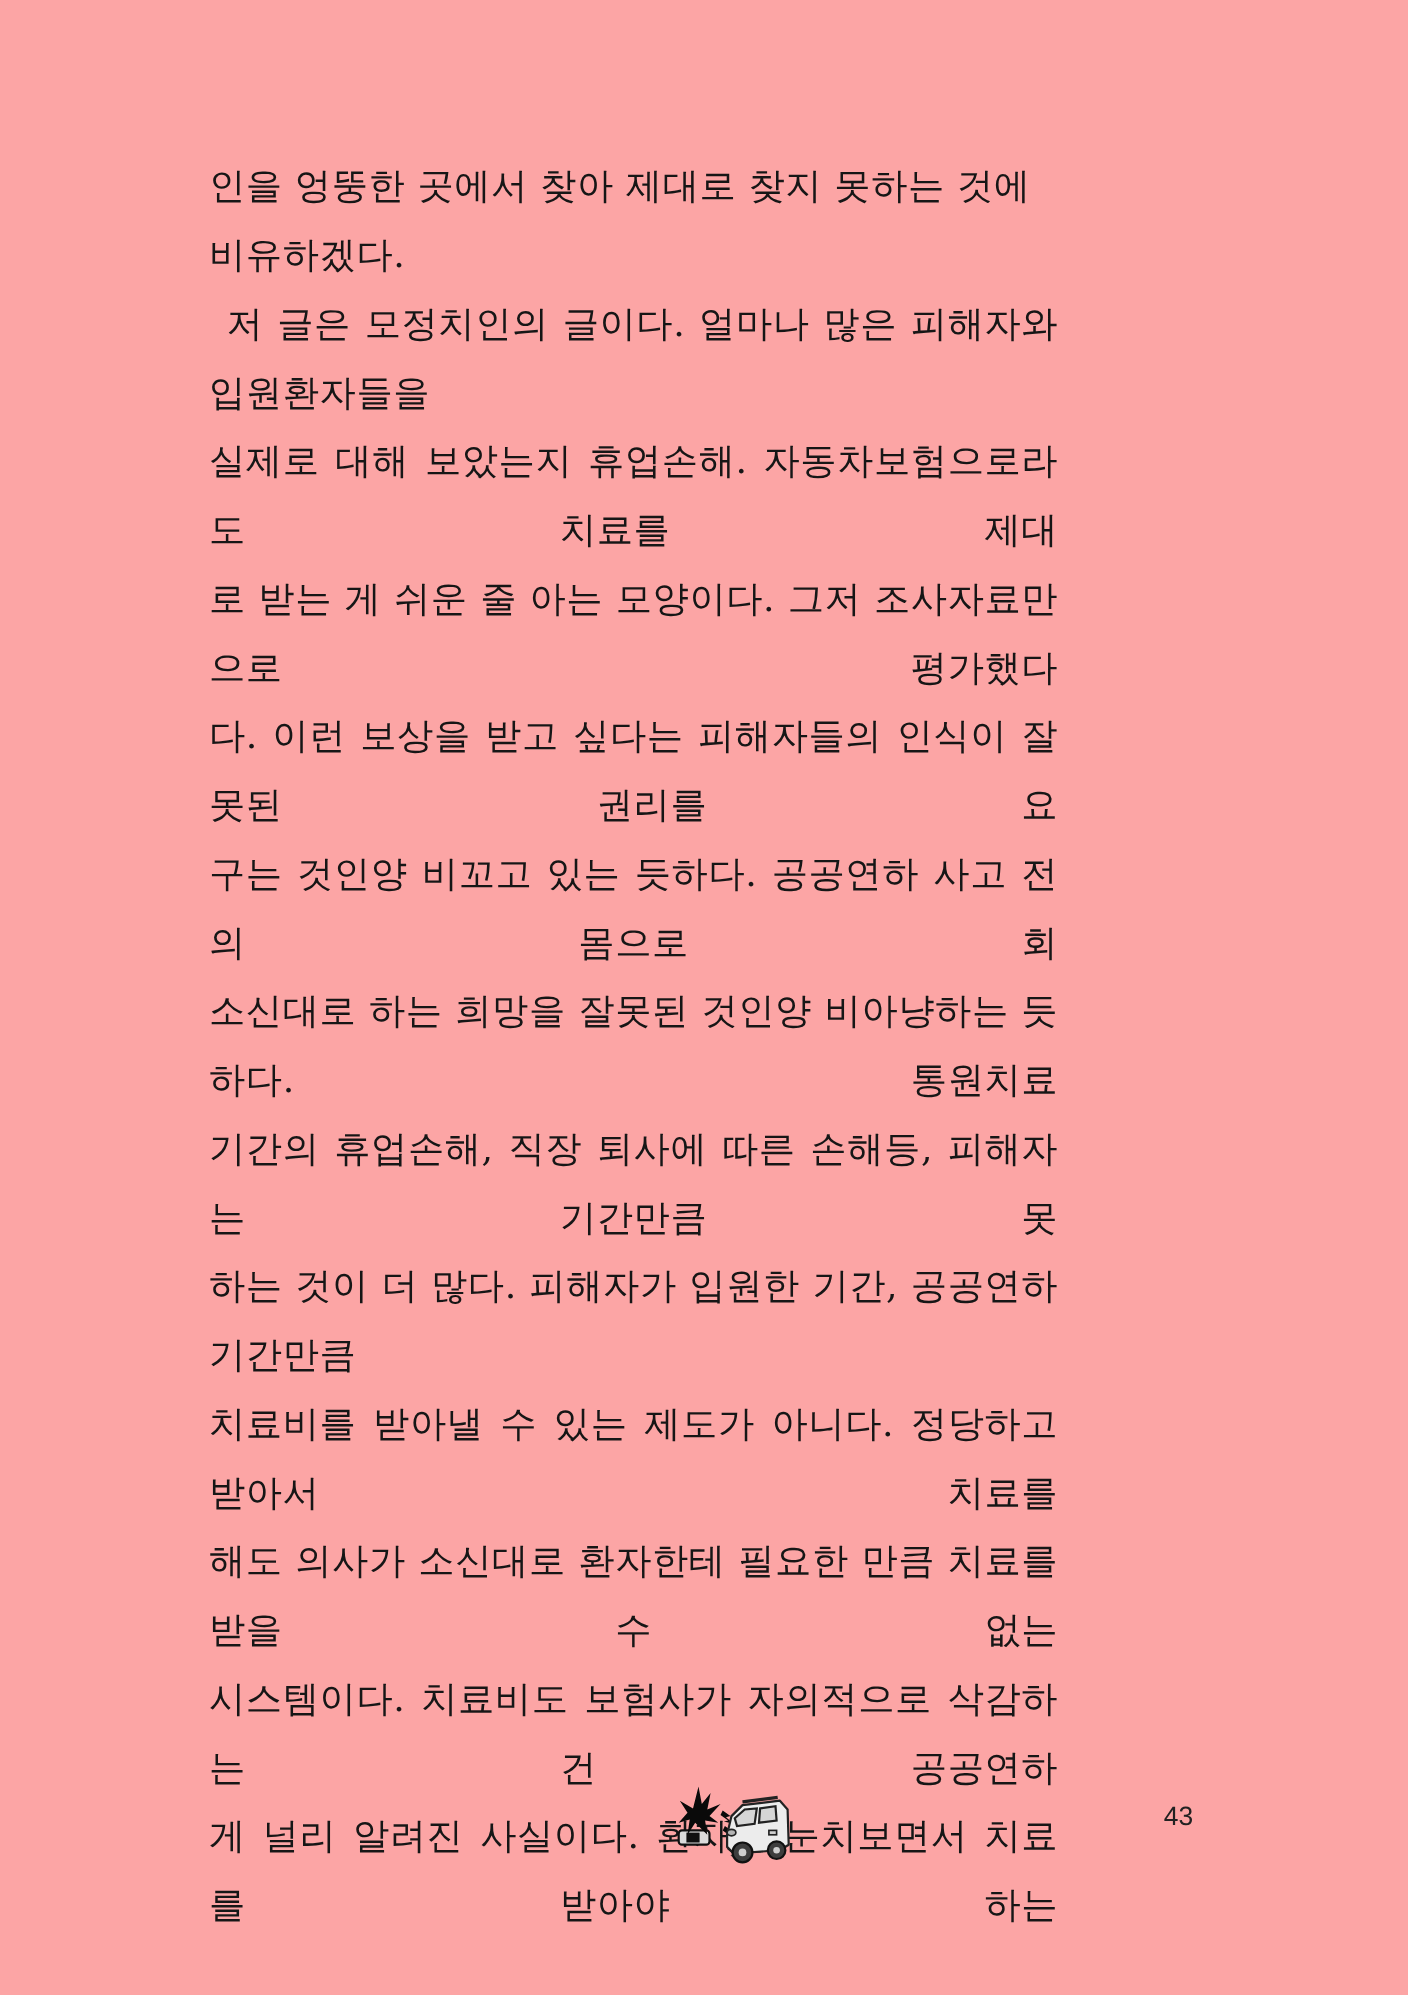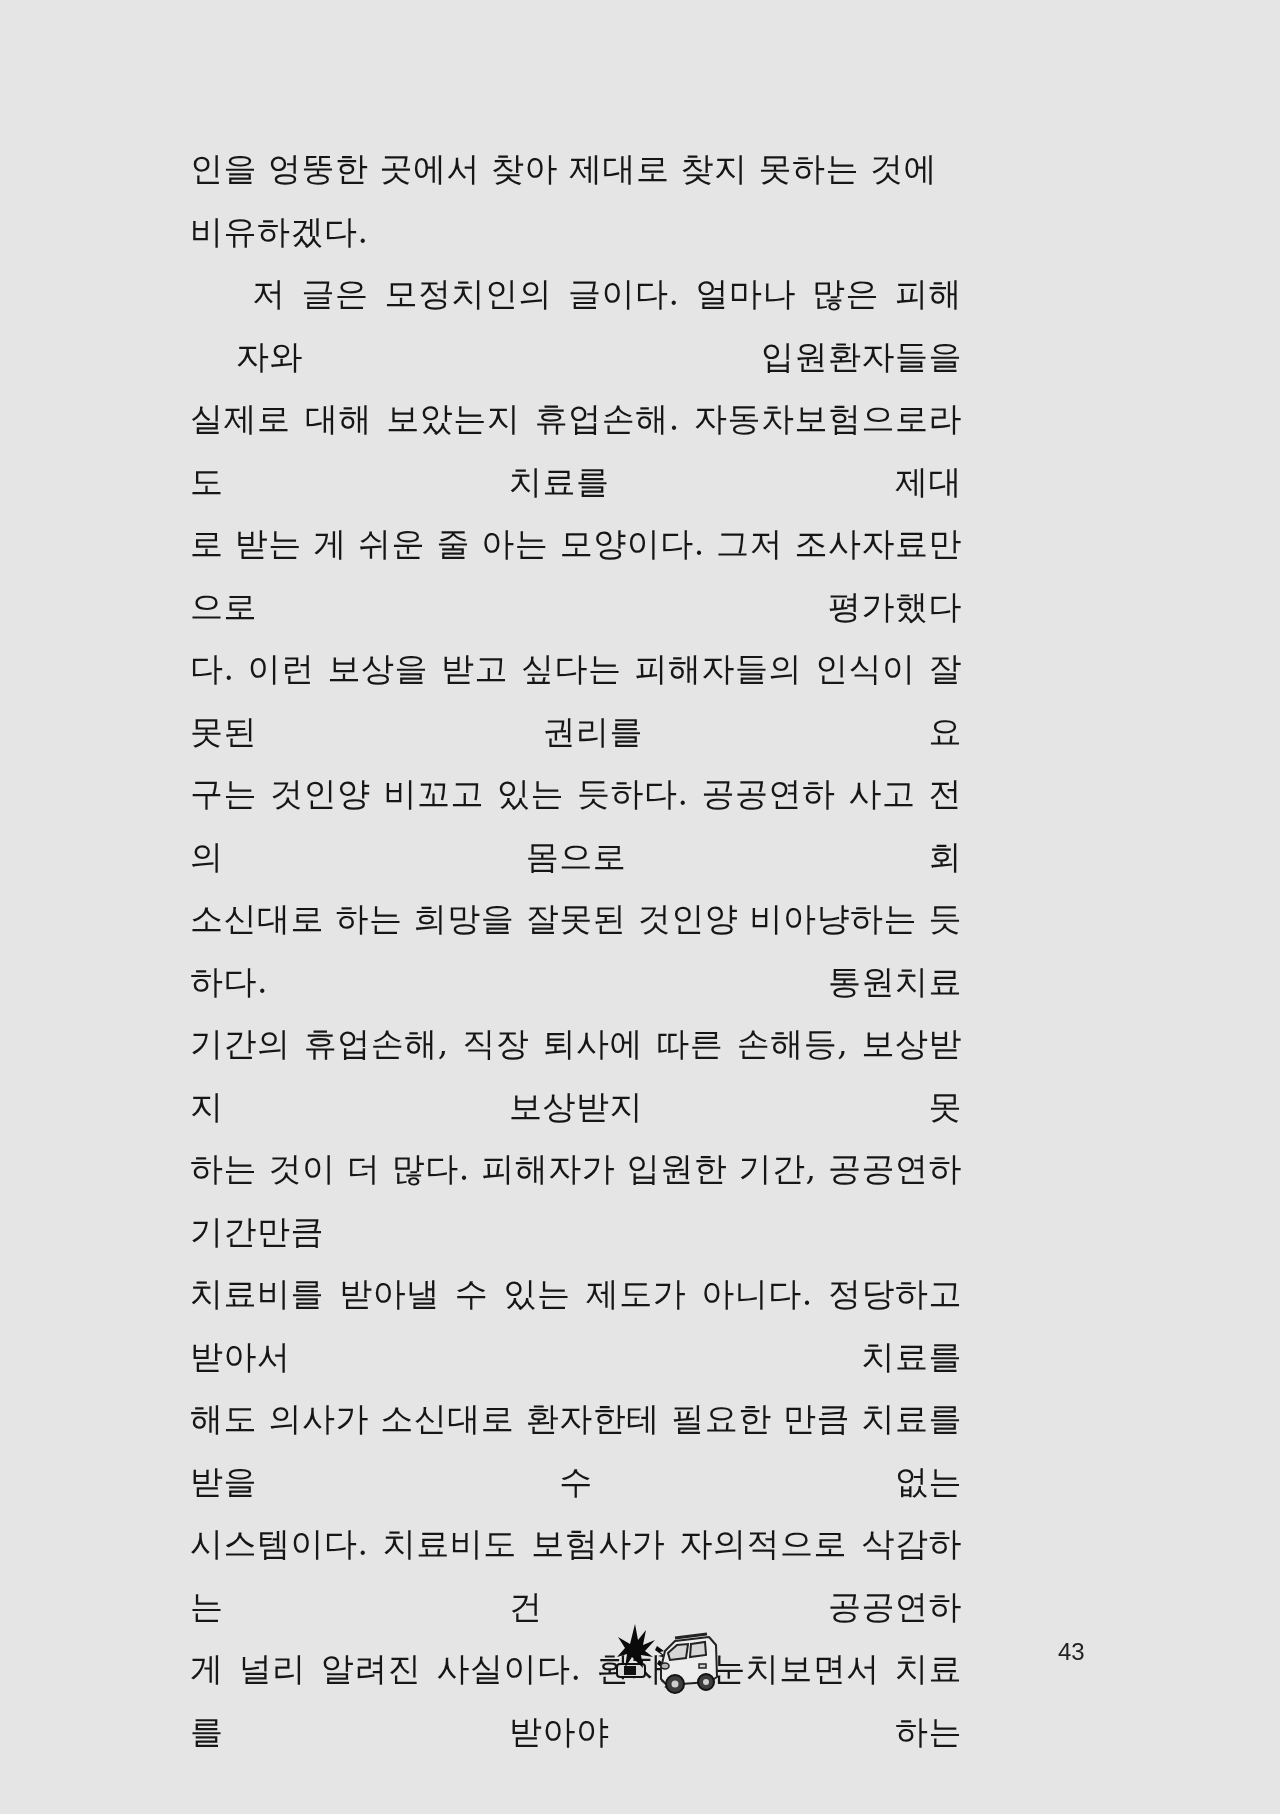--- a/index.html
+++ b/index.html
@@ -1,20 +1,20 @@
 <!DOCTYPE html>
 <html><head>
 <meta charset="utf-8">
 <style>
   html, body { margin: 0; padding: 0; background: #ffffff; }
   .page {
     position: relative;
     width: 1280px;
     height: 1814px;
-    background: #e5e5e5;
+    background: #fca5a5;
     overflow: hidden;
     font-family: "DejaVu Serif", "Liberation Serif", serif;
   }
   .textblock {
     position: absolute;
     left: 190px;
     top: 138px;
     width: 772px;
   }
   .line {
@@ -25,21 +25,20 @@
     text-align: justify;
     text-align-last: justify;
     white-space: normal;
   }
   .line.last {
     text-align: left;
     text-align-last: left;
   }
   .line.indent {
     text-indent: 16px;
-    margin-left: 46px;
   }
   .footer-icon {
     position: absolute;
     left: 615px;
     top: 1624px;
     width: 104px;
     height: 78px;
   }
   .page-number {
     position: absolute;
@@ -56,21 +55,21 @@
 <div class="page">
 
   <div class="textblock">
     <div class="line last">인을 엉뚱한 곳에서 찾아 제대로 찾지 못하는 것에 비유하겠다.</div>
     <div class="line indent">저 글은 모정치인의 글이다. 얼마나 많은 피해자와 입원환자들을</div>
     <div class="line">실제로 대해 보았는지 휴업손해. 자동차보험으로라도 치료를 제대</div>
     <div class="line">로 받는 게 쉬운 줄 아는 모양이다. 그저 조사자료만으로 평가했다</div>
     <div class="line">다. 이런 보상을 받고 싶다는 피해자들의 인식이 잘못된 권리를 요</div>
     <div class="line">구는 것인양 비꼬고 있는 듯하다. 공공연하 사고 전의 몸으로 회</div>
     <div class="line">소신대로 하는 희망을 잘못된 것인양 비아냥하는 듯하다. 통원치료</div>
-    <div class="line">기간의 휴업손해, 직장 퇴사에 따른 손해등, 보상받지 보상받지 못</div>
+    <div class="line">기간의 휴업손해, 직장 퇴사에 따른 손해등, 피해자는 기간만큼 못</div>
     <div class="line">하는 것이 더 많다. 피해자가 입원한 기간, 공공연하 기간만큼</div>
     <div class="line">치료비를 받아낼 수 있는 제도가 아니다. 정당하고 받아서 치료를</div>
     <div class="line">해도 의사가 소신대로 환자한테 필요한 만큼 치료를 받을 수 없는</div>
     <div class="line">시스템이다. 치료비도 보험사가 자의적으로 삭감하는 건 공공연하</div>
     <div class="line">게 널리 알려진 사실이다. 환자는 눈치보면서 치료를 받아야 하는</div>
 
   </div>
 
   <div class="footer-icon">
     <svg viewBox="0 0 104 78" width="104" height="78" xmlns="http://www.w3.org/2000/svg">

